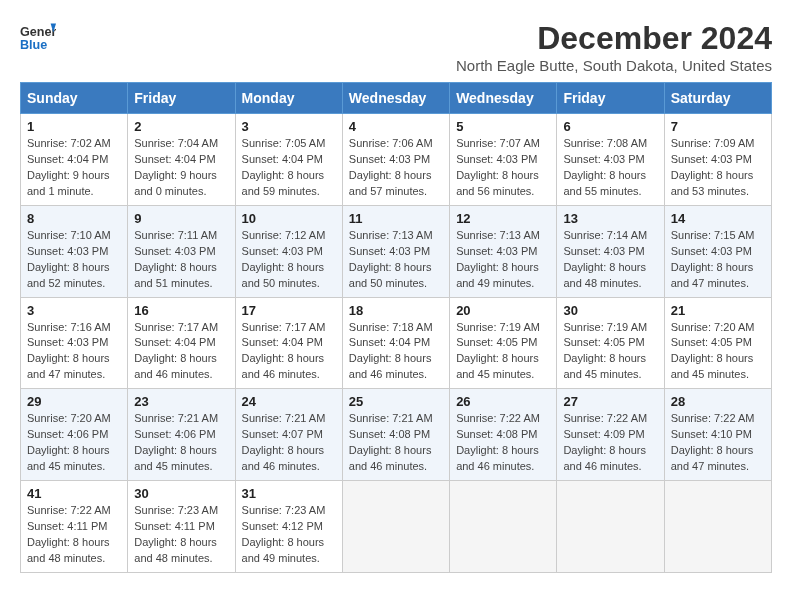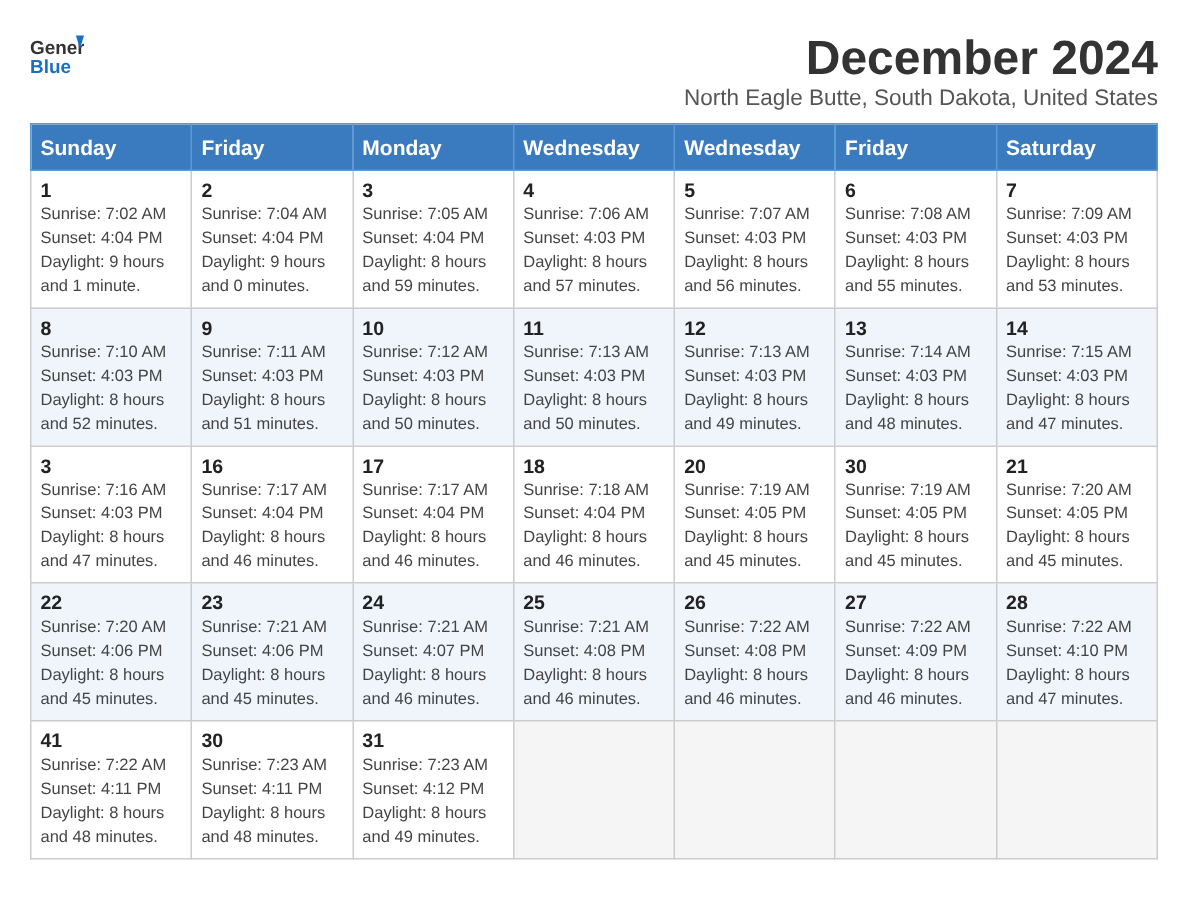--- a/index.html
+++ b/index.html
@@ -152,21 +152,21 @@
         <td><span class="day-number">18</span>
 <span class="day-info">Sunrise: 7:18 AM<br>Sunset: 4:04 PM<br>Daylight: 8 hours and 46 minutes.</span></td>
         <td><span class="day-number">20</span>
 <span class="day-info">Sunrise: 7:19 AM<br>Sunset: 4:05 PM<br>Daylight: 8 hours and 45 minutes.</span></td>
         <td><span class="day-number">30</span>
 <span class="day-info">Sunrise: 7:19 AM<br>Sunset: 4:05 PM<br>Daylight: 8 hours and 45 minutes.</span></td>
         <td><span class="day-number">21</span>
 <span class="day-info">Sunrise: 7:20 AM<br>Sunset: 4:05 PM<br>Daylight: 8 hours and 45 minutes.</span></td>
       </tr>
       <tr>
-        <td><span class="day-number">22</span>
+        <td><span class="day-number">29</span>
 <span class="day-info">Sunrise: 7:20 AM<br>Sunset: 4:06 PM<br>Daylight: 8 hours and 45 minutes.</span></td>
         <td><span class="day-number">23</span>
 <span class="day-info">Sunrise: 7:21 AM<br>Sunset: 4:06 PM<br>Daylight: 8 hours and 45 minutes.</span></td>
         <td><span class="day-number">24</span>
 <span class="day-info">Sunrise: 7:21 AM<br>Sunset: 4:07 PM<br>Daylight: 8 hours and 46 minutes.</span></td>
         <td><span class="day-number">25</span>
 <span class="day-info">Sunrise: 7:21 AM<br>Sunset: 4:08 PM<br>Daylight: 8 hours and 46 minutes.</span></td>
         <td><span class="day-number">26</span>
 <span class="day-info">Sunrise: 7:22 AM<br>Sunset: 4:08 PM<br>Daylight: 8 hours and 46 minutes.</span></td>
         <td><span class="day-number">27</span>

